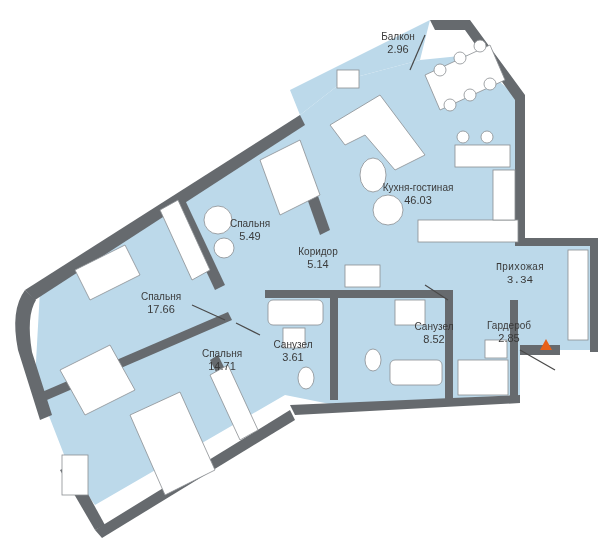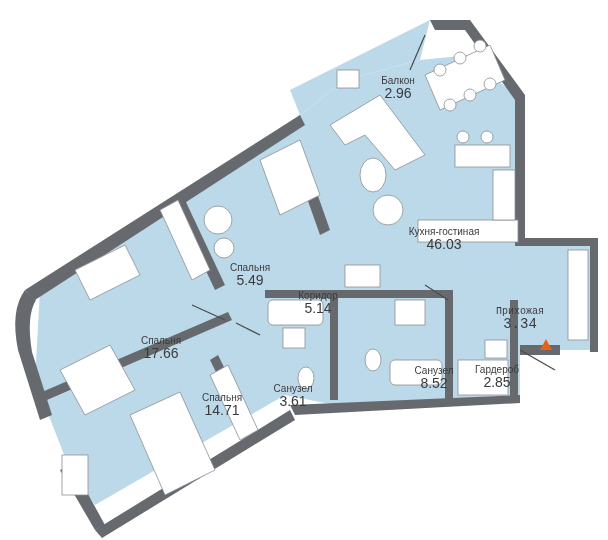--- a/index.html
+++ b/index.html
@@ -1,19 +1,19 @@
 <!DOCTYPE html>
 <html><head>
 <meta charset="utf-8">
 <style>
   html, body { margin: 0; padding: 0; background: #ffffff; }
   body { width: 608px; height: 540px; position: relative; overflow: hidden; font-family: "Liberation Sans", sans-serif; }
   svg { position: absolute; left: 0; top: 0; }
-  .lbl { position: absolute; text-align: center; color: #3a3a3a; font-size: 10px; line-height: 13px; transform: translateX(-50%); white-space: nowrap; margin-top: 44px; }
-  .lbl .a { display: block; font-size: 14px; }
+  .lbl { position: absolute; text-align: center; color: #3a3a3a; font-size: 10px; line-height: 13px; transform: translateX(-50%); white-space: nowrap; }
+  .lbl .a { display: block; font-size: 11px; }
 </style>
 </head>
 <body>
 
 <svg width="608" height="540" viewBox="0 0 608 540">
 
   <g fill="#bcd9ea">
 
     <polygon points="290,90 430,20 420,60 345,80 300,115"></polygon>
 
@@ -105,21 +105,21 @@
     <line x1="192" y1="305" x2="225" y2="320"></line>
   </g>
 
   <polygon points="540,350 546,339 552,350" fill="#e8611a"></polygon>
 </svg>
 
 <div class="lbl" style="left:398px; top:30px;">
   <span>Балкон</span>
   <span class="a">2.96</span>
 </div>
-<div class="lbl" style="left:444px; top:181px;">
+<div class="lbl" style="left:418px; top:181px;">
   <span>Кухня-гостиная</span>
   <span class="a">46.03</span>
 </div>
 <div class="lbl" style="left:250px; top:217px;">
   <span>Спальня</span>
   <span class="a">5.49</span>
 </div>
 <div class="lbl" style="left:318px; top:245px;">
   <span>Коридор</span>
   <span class="a">5.14</span>
@@ -137,16 +137,16 @@
   <span class="a">14.71</span>
 </div>
 <div class="lbl" style="left:293px; top:338px;">
   <span>Санузел</span>
   <span class="a">3.61</span>
 </div>
 <div class="lbl" style="left:434px; top:320px;">
   <span>Санузел</span>
   <span class="a">8.52</span>
 </div>
-<div class="lbl" style="left:497px; top:319px;">
+<div class="lbl" style="left:509px; top:319px;">
   <span>Гардероб</span>
   <span class="a">2.85</span>
 </div>
 
 </body></html>

